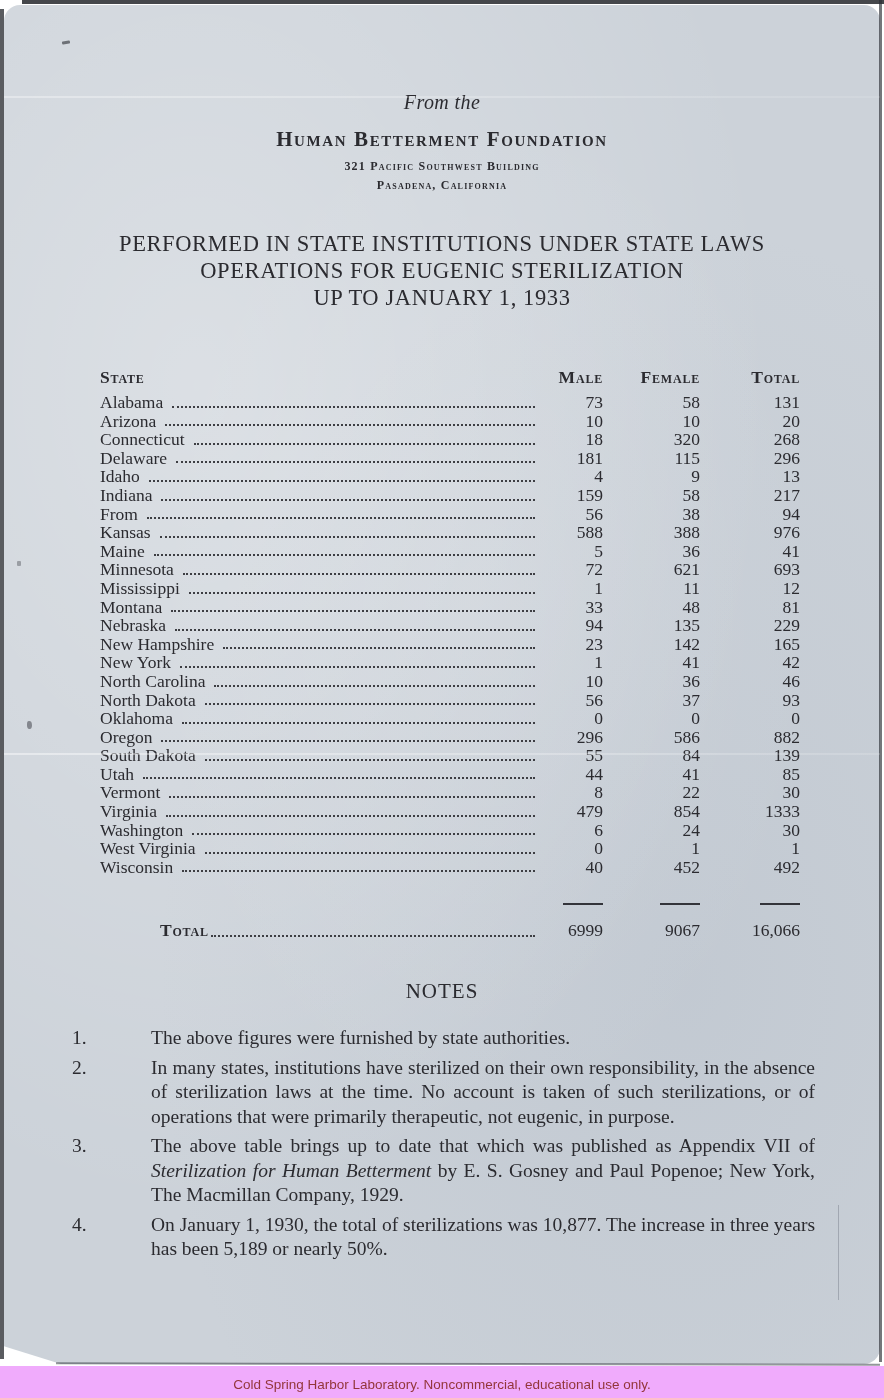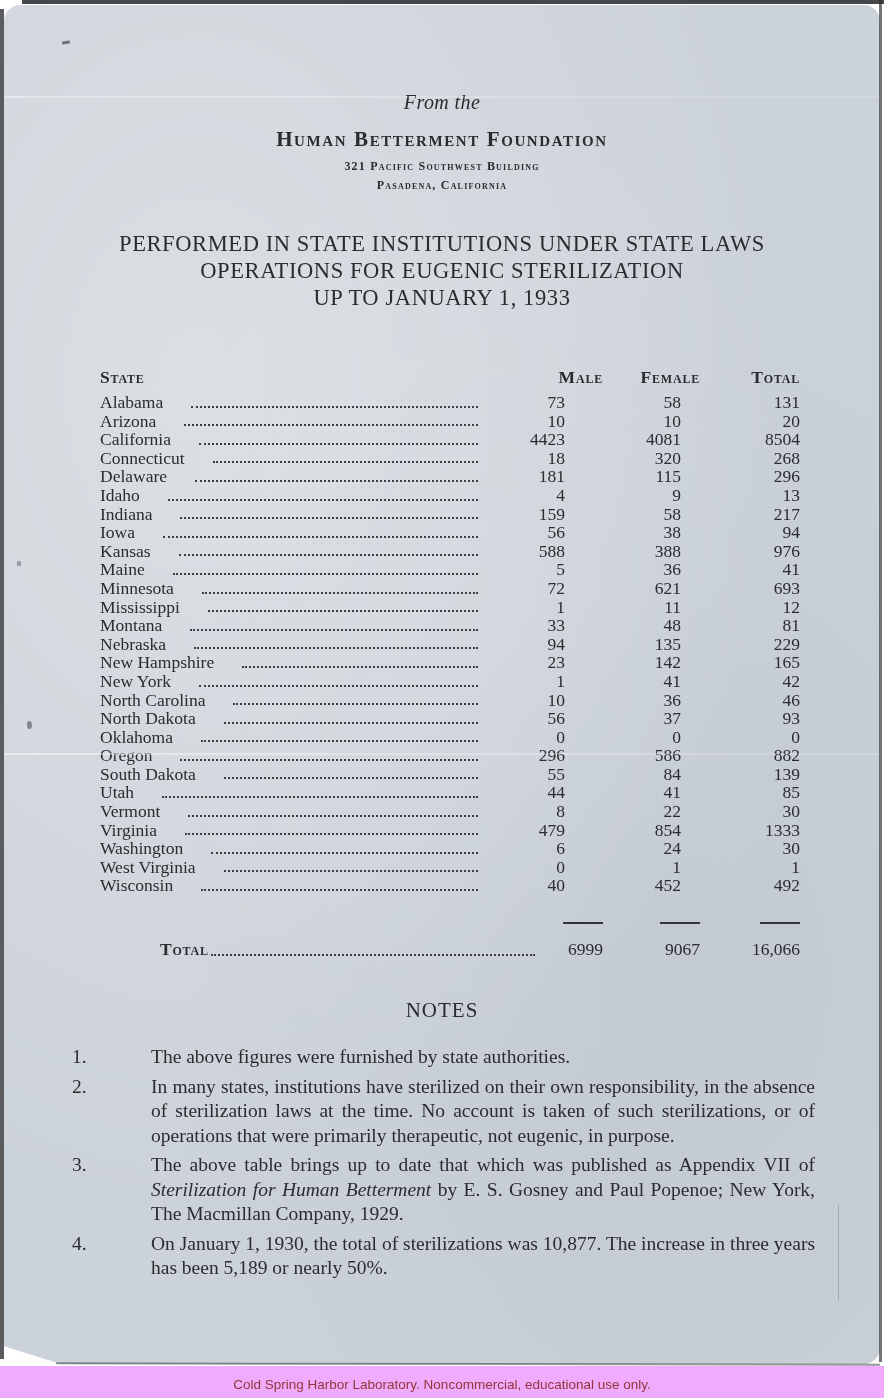--- a/index.html
+++ b/index.html
@@ -43,21 +43,21 @@
   .doc-title{margin-top:37px;text-align:center;font-size:22.5px;line-height:27px;letter-spacing:.6px;font-weight:500;}
 
   
   .tbl{margin:56px 80px 0 92px;}
   .thead,.trow,.rulerow,.totrow{display:flex;align-items:flex-start;}
   .thead{font-variant:small-caps;font-size:17.5px;font-weight:600;letter-spacing:.8px;margin-bottom:5px;}
   .hstate{flex:1;padding-left:4px;}
   .cm{width:64px;text-align:right;}
   .cf{width:97px;text-align:right;}
   .ct{width:100px;text-align:right;}
-  .trow{font-size:17.5px;line-height:18.6px;gap:19px;}
+  .trow{font-size:17.5px;line-height:18.6px;}
   .tstate{white-space:nowrap;padding-left:4px;}
   .leader{flex:1;align-self:flex-end;margin:0 4px 4px 9px;border-bottom:2px dotted #3d3e43;}
   .tnum{font-size:17.5px;}
   .rulerow{margin-top:15px;}
   .rulespacer{flex:1;}
   .rule{display:inline-block;width:40px;height:2px;background:#33343a;}
   .totrow{margin-top:11px;font-size:17.5px;}
   .tot-label{white-space:nowrap;margin-left:64px;font-variant:small-caps;font-weight:600;letter-spacing:.8px;}
   .tot-leader{flex:1;align-self:flex-end;margin:0 4px 4px 2px;border-bottom:2px dotted #3d3e43;}
 
@@ -106,27 +106,20 @@
         <span class="tnum ct">131</span>
       </div>
     <div class="trow">
         <span class="tstate">Arizona</span>
         <span class="leader"></span>
         <span class="tnum cm">10</span>
         <span class="tnum cf">10</span>
         <span class="tnum ct">20</span>
       </div>
     <div class="trow">
-        <span class="tstate">California</span>
-        <span class="leader"></span>
-        <span class="tnum cm">4423</span>
-        <span class="tnum cf">4081</span>
-        <span class="tnum ct">8504</span>
-      </div>
-    <div class="trow">
         <span class="tstate">Connecticut</span>
         <span class="leader"></span>
         <span class="tnum cm">18</span>
         <span class="tnum cf">320</span>
         <span class="tnum ct">268</span>
       </div>
     <div class="trow">
         <span class="tstate">Delaware</span>
         <span class="leader"></span>
         <span class="tnum cm">181</span>
@@ -141,21 +134,21 @@
         <span class="tnum ct">13</span>
       </div>
     <div class="trow">
         <span class="tstate">Indiana</span>
         <span class="leader"></span>
         <span class="tnum cm">159</span>
         <span class="tnum cf">58</span>
         <span class="tnum ct">217</span>
       </div>
     <div class="trow">
-        <span class="tstate">Iowa</span>
+        <span class="tstate">From</span>
         <span class="leader"></span>
         <span class="tnum cm">56</span>
         <span class="tnum cf">38</span>
         <span class="tnum ct">94</span>
       </div>
     <div class="trow">
         <span class="tstate">Kansas</span>
         <span class="leader"></span>
         <span class="tnum cm">588</span>
         <span class="tnum cf">388</span>

